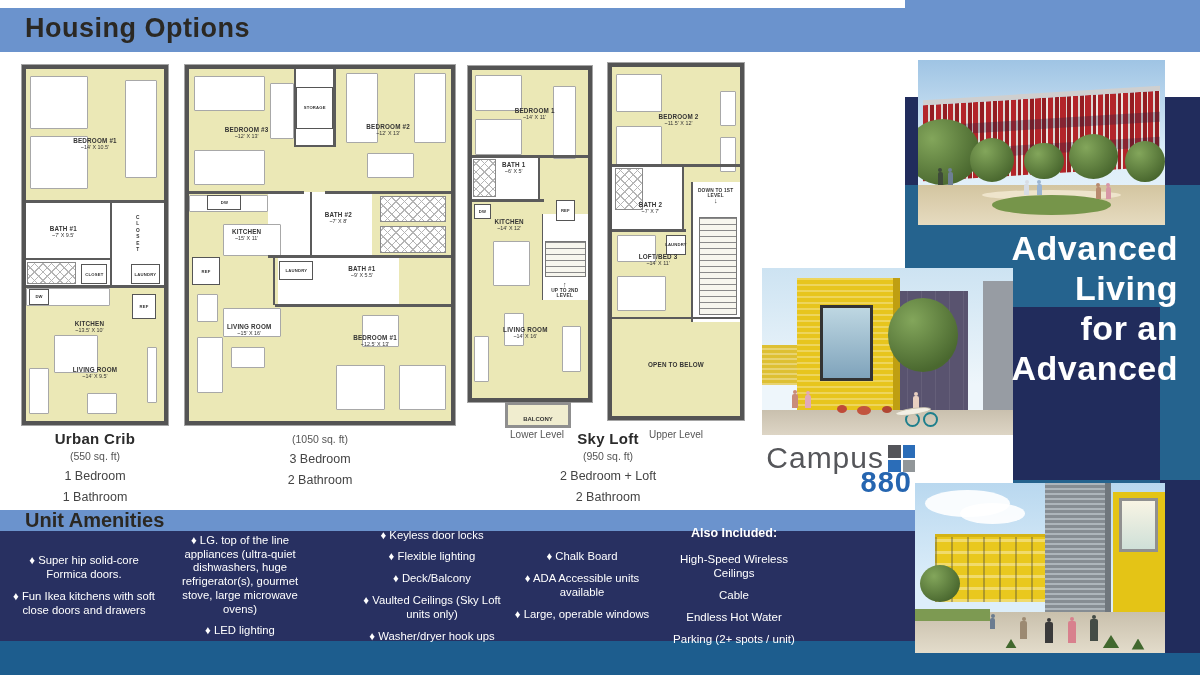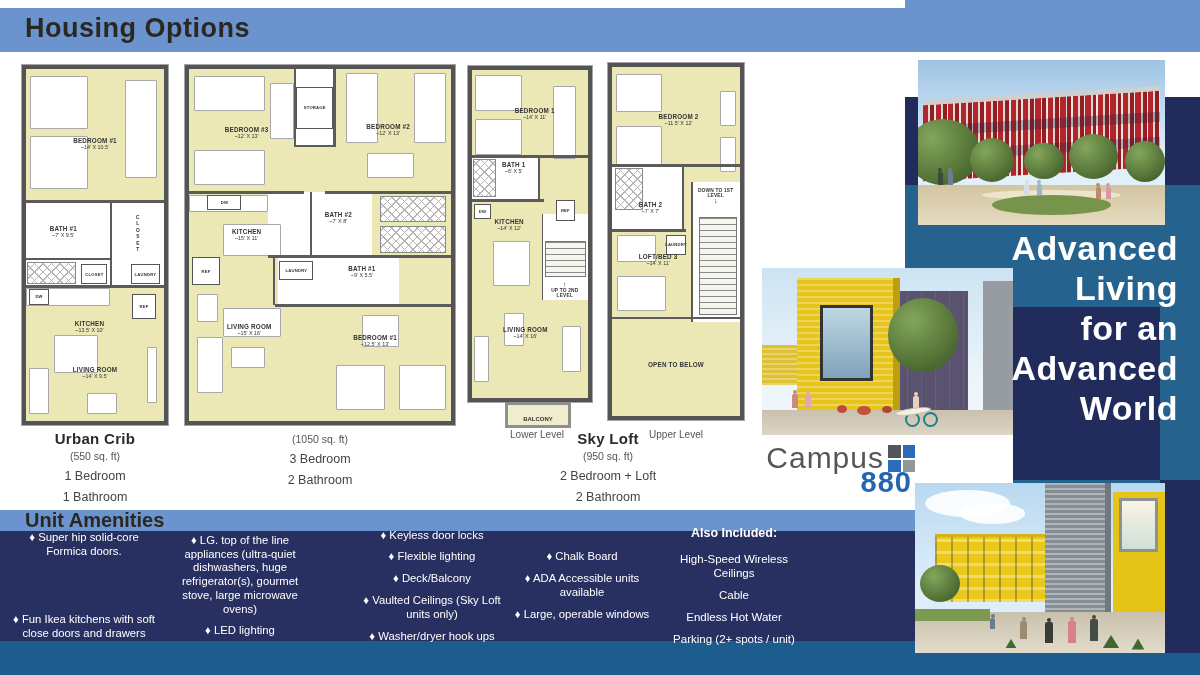--- a/index.html
+++ b/index.html
@@ -88,21 +88,21 @@
 
 <div class="abs top-band"></div>
 <div class="abs top-white"></div>
 <div class="abs housing-title">Housing Options</div>
 
 <div class="abs amen-band"></div>
 <div class="abs amen-panel"></div>
 <div class="abs bottom-strip"></div>
 <div class="abs amen-title">Unit Amenities</div>
 <div class="abs amen-cols" id="amen-cols">
-    <div class="amen-col" style="width: 152px; justify-content: space-between;">
+    <div class="amen-col" style="width: 152px;">
       <div class="amen-item">♦ Super hip solid-core Formica doors.</div>
       <div class="amen-item">♦ Fun Ikea kitchens with soft close doors and drawers</div>
     </div>
     <div class="amen-col" style="width: 148px;">
       <div class="amen-item">♦ LG. top of the line appliances (ultra-quiet dishwashers, huge refrigerator(s), gourmet stove, large microwave ovens)</div>
       <div class="amen-item">♦ LED lighting</div>
     </div>
     <div class="amen-col" style="width: 146px; margin-left: 39px;">
       <div class="amen-item">♦ Keyless door locks</div>
       <div class="amen-item">♦ Flexible lighting</div>
@@ -194,21 +194,20 @@
   <div class="agave" style="right:18%;bottom:3%;width:18px;height:13px;"></div>
   <div class="agave" style="right:8%;bottom:2%;width:14px;height:11px;"></div>
   <div class="agave" style="left:36%;bottom:3%;width:12px;height:9px;"></div>
 </div>
 
 <div class="abs tagline" id="tagline">
     <div class="tag-line">Advanced</div>
     <div class="tag-line">Living</div>
     <div class="tag-line">for an</div>
     <div class="tag-line">Advanced</div>
-    <div class="tag-line">World</div>
   </div>
 
 <div class="abs logo-word">Campus</div>
 <div class="abs logo-icon">
   <span style="background:#54555a;"></span>
   <span style="background:#2b6db8;"></span>
   <span style="background:#2b6db8;"></span>
   <span style="background:#919699;"></span>
 </div>
 <div class="abs logo-number">880</div>

